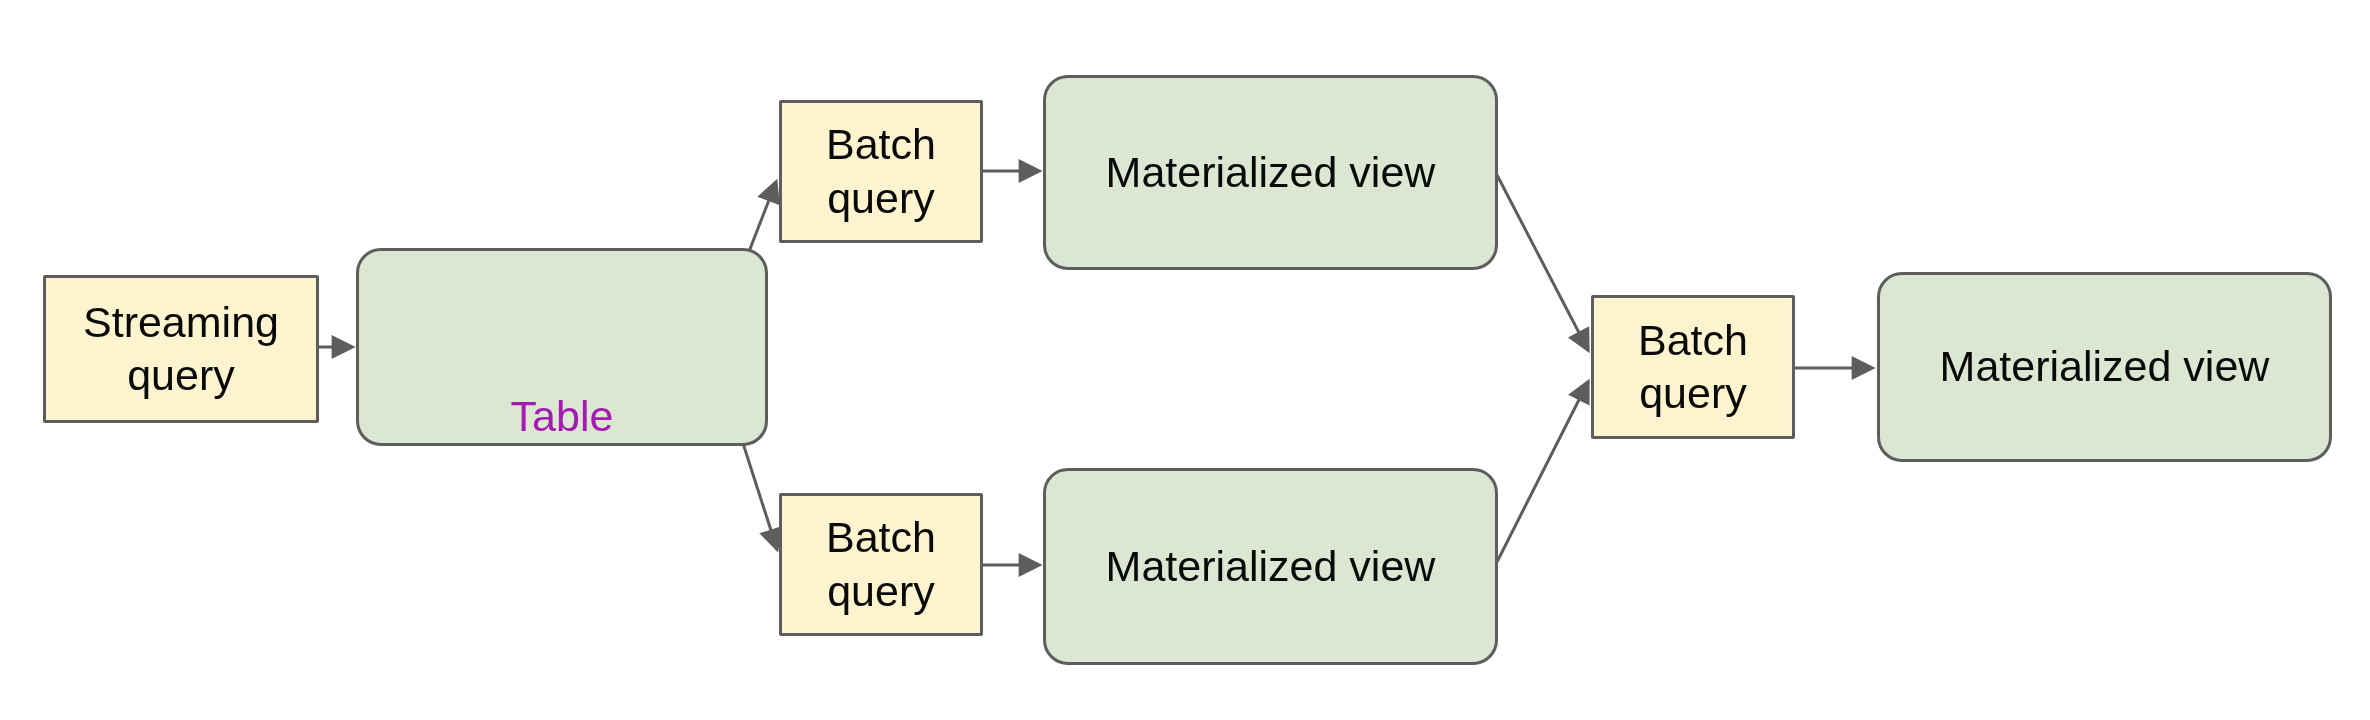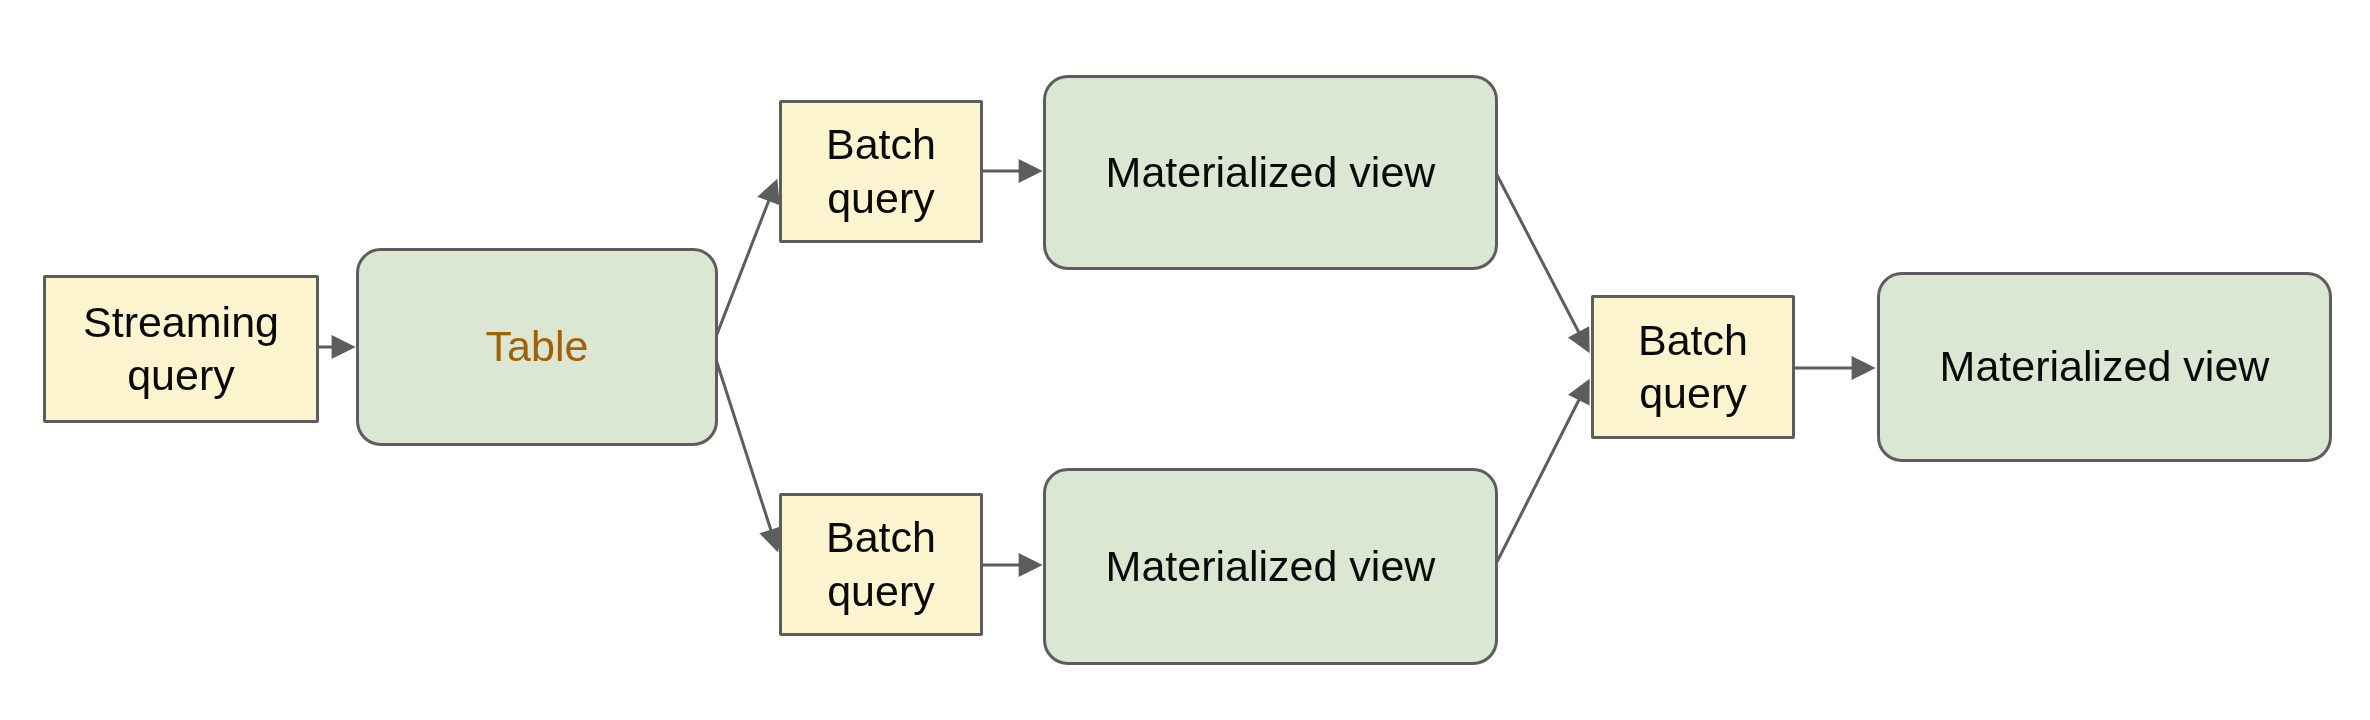--- a/index.html
+++ b/index.html
@@ -64,21 +64,21 @@
       <line x1="712" y1="347" x2="777" y2="549" stroke="#5d5d5d" stroke-width="3" marker-end="url(#arrowhead)"></line>
       <line x1="983" y1="171" x2="1039" y2="171" stroke="#5d5d5d" stroke-width="3" marker-end="url(#arrowhead)"></line>
       <line x1="983" y1="565" x2="1039" y2="565" stroke="#5d5d5d" stroke-width="3" marker-end="url(#arrowhead)"></line>
       <line x1="1497" y1="175" x2="1588" y2="350" stroke="#5d5d5d" stroke-width="3" marker-end="url(#arrowhead)"></line>
       <line x1="1497" y1="562" x2="1588" y2="382" stroke="#5d5d5d" stroke-width="3" marker-end="url(#arrowhead)"></line>
       <line x1="1795" y1="368" x2="1872" y2="368" stroke="#5d5d5d" stroke-width="3" marker-end="url(#arrowhead)"></line>
     </svg>
 <div class="node query" style="left: 43px; top: 275px; width: 276px; height: 148px; color: rgb(10, 10, 10);">
       <span class="label">Streaming query</span>
     </div>
-    <div class="node storage" style="left: 356px; top: 248px; width: 362px; height: 198px; color: #a16207;">
+    <div class="node storage" style="left: 356px; top: 248px; width: 412px; height: 198px; color: #a21caf; align-items: flex-end;">
       <span class="label">Table</span>
     </div>
     <div class="node query" style="left: 779px; top: 100px; width: 204px; height: 143px; color: rgb(10, 10, 10);">
       <span class="label">Batch query</span>
     </div>
     <div class="node storage" style="left: 1043px; top: 75px; width: 455px; height: 195px; color: rgb(10, 10, 10);">
       <span class="label">Materialized view</span>
     </div>
     <div class="node query" style="left: 779px; top: 493px; width: 204px; height: 143px; color: rgb(10, 10, 10);">
       <span class="label">Batch query</span>

